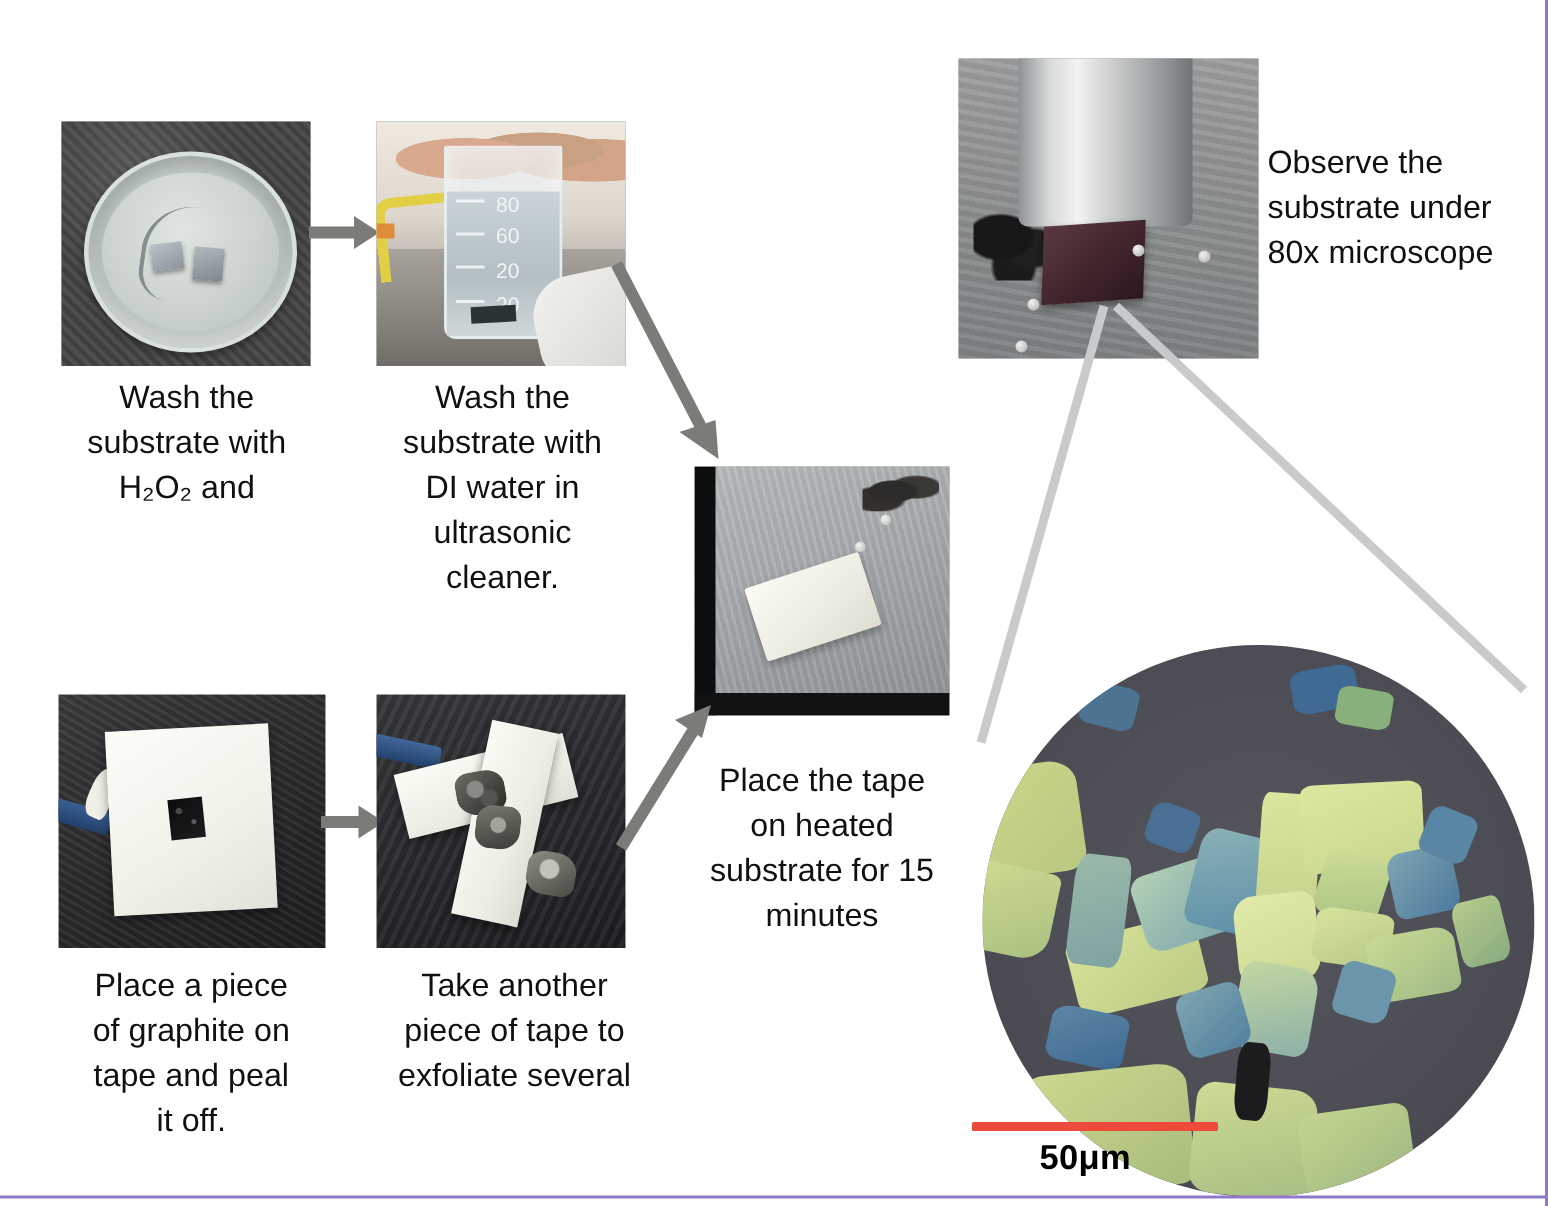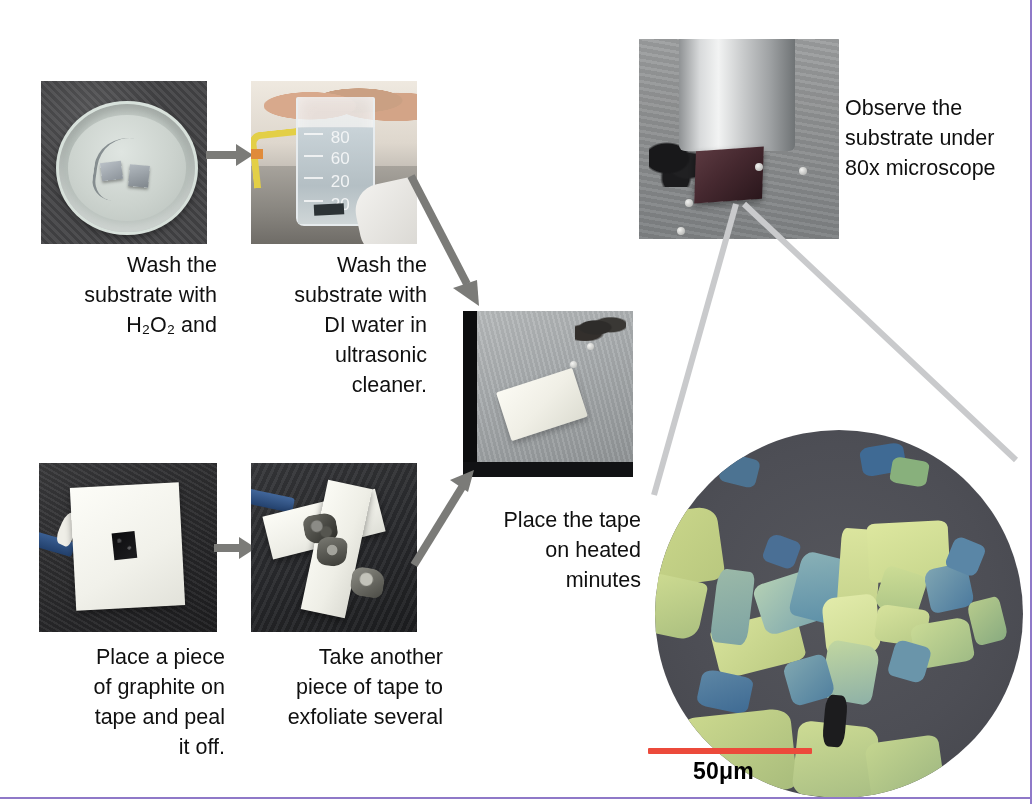--- a/index.html
+++ b/index.html
@@ -18,21 +18,21 @@
     background: #ffffff;
     overflow: hidden;
   }
   .photo {
     position: absolute;
     overflow: hidden;
     background: #8a8a8a;
   }
   .caption {
     position: absolute;
-    text-align: right;
+    text-align: center;
     font-size: 21.5px;
     line-height: 30px;
     color: #101010;
     font-family: "Liberation Sans", sans-serif;
   }
   .arrow { position: absolute; }
   .edge-line-bottom {
     position: absolute;
     left: 0; top: 797px;
     width: 1032px; height: 1.6px;
@@ -126,21 +126,21 @@
     border:2px solid rgba(235,240,242,0.85);
     border-top:none;
     border-radius: 2px 2px 8px 8px;
     box-shadow: inset 0 0 16px rgba(255,255,255,0.5);
   }
   .p2-water{
     position:absolute; left:0; top:24%; width:100%; height:76%;
     background: linear-gradient(180deg,#c9d3d8,#b4bfc4 60%,#cfd6d7);
   }
   .p2-mark{ position:absolute; left:8%; width:26%; height:2px; background:rgba(250,250,250,0.8);}
-  .p2-num{ position:absolute; left:44%; font-size:17px; color:#f2f4f5; font-family:"Liberation Sans",sans-serif;}
+  .p2-num{ position:absolute; left:44%; font-size:14px; color:#f2f4f5; font-family:"Liberation Sans",sans-serif;}
   .p2-chip{
     position:absolute; left:22%; bottom:7%; width:40%; height:9%;
     background:#2c3336; transform: rotate(-3deg);
   }
   .p2-tube{
     position:absolute; left:0; top:30%; width:29%; height:30%;
     border-top:7px solid #e3cf46; border-left:7px solid #e3cf46;
     border-radius: 12px 0 0 0; transform: rotate(-6deg);
   }
   .p2-orange{ position:absolute; left:0; top:42%; width:7%; height:6%; background:#e08b3a;}
@@ -353,20 +353,21 @@
     <div class="p3-blackleft"></div>
     <div class="p3-blackbot"></div>
     <div class="p3-dirt"></div>
     <div class="p3-tape"></div>
     <div class="p3-screw" style="left:63%; top:30%;"></div>
     <div class="p3-screw" style="left:73%; top:19%;"></div>
   </div>
   <div class="caption" style="left:455px; top:505px; width:186px;">
     <div>Place the tape</div>
     <div>on heated</div>
+    <div>substrate for 15</div>
     <div>minutes</div>
   </div>
 
   <div class="photo" style="left:39px; top:463px; width:178px; height:169px;">
     <div class="p4-bg"></div>
     <div class="p4-blue"></div>
     <div class="p4-whitetab"></div>
     <div class="p4-tape">
       <div class="p4-graphite"></div>
     </div>

